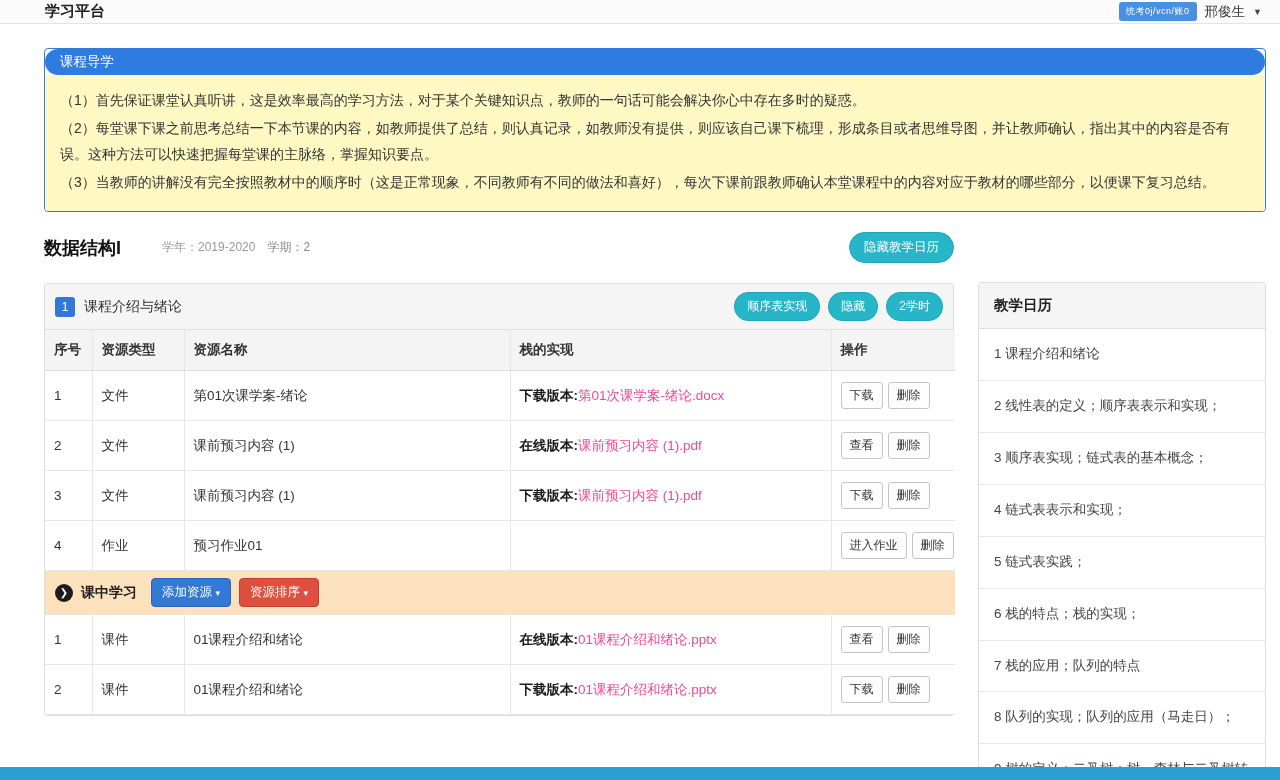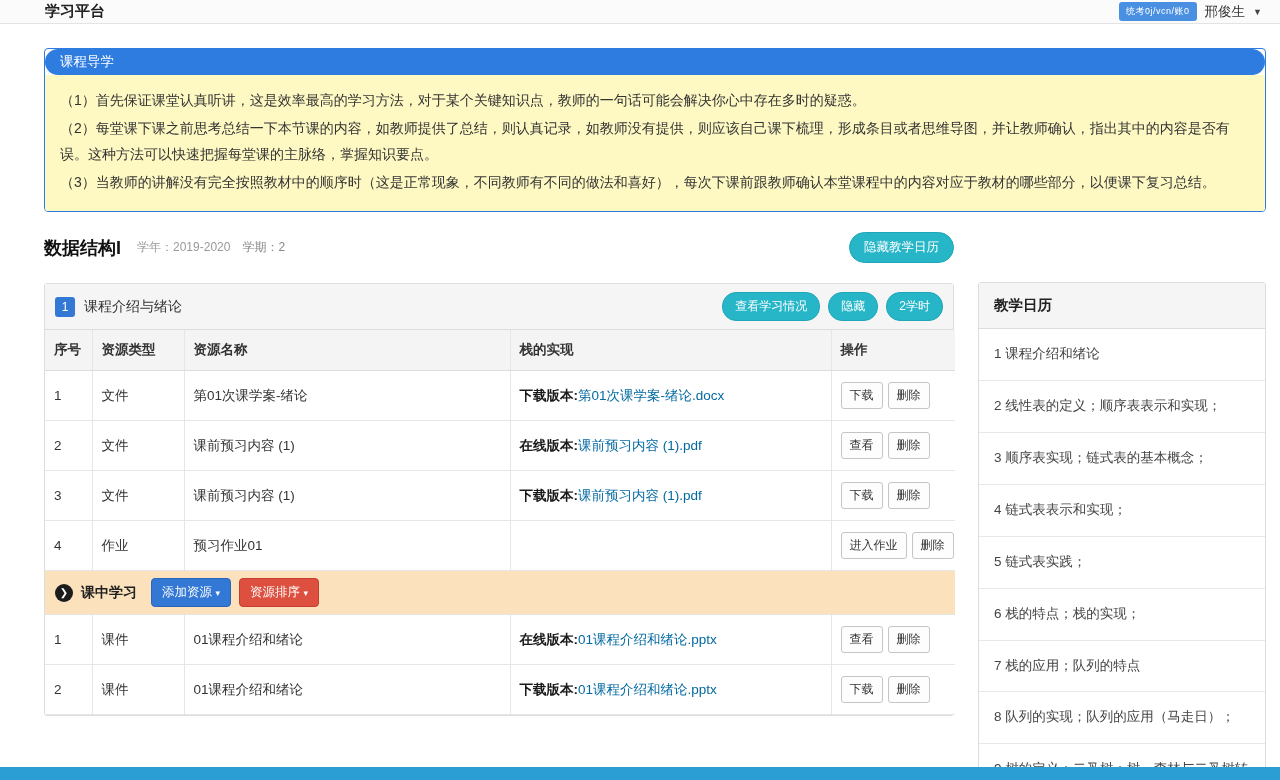--- a/index.html
+++ b/index.html
@@ -19,21 +19,21 @@
   
   .guide { border:1px solid #2e7ce0; border-radius:4px; overflow:hidden; }
   .guide-head { background:#2e7ce0; color:#ffffff; font-size:13.5px; padding:4px 15px;border-radius:15px; }
   .guide-body { background:#fef9c3; padding:10px 15px 14px; }
   .guide-body p { font-size:14px; color:#333; line-height:26px; margin:2px 0; }
   
   .main { display:flex; gap:24px; margin-top:20px; }
   .left-col { width:910px; flex:none; }
   .right-col { width:288px; flex:none; margin-top:50px; }
   
-  .course-row { display:flex; align-items:center; margin:0 0 20px; }
+  .course-row { display:flex; align-items:center; margin:0 0 20px;gap:25px; }
   .course-title { font-size:18px; font-weight:bold; color:#111; }
   .course-meta { margin-left:16px; font-size:12px; color:#999; }
   .course-meta b { color:#888; font-weight:normal; margin-left:12px; }
   .pill { background:#26b6c8; color:#fff; border:1px solid #1fa6b8; border-radius:16px;
           padding:6px 14px; font-size:12.5px; cursor:pointer; white-space:nowrap; }
   .course-row .pill { margin-left:auto; }
   
   .card { border:1px solid #ddd; border-radius:3px; background:#fff; }
   .sec-head { background:#f5f5f5; padding:8px 10px; display:flex; align-items:center;
               border-bottom:1px solid #ddd; }
@@ -56,21 +56,21 @@
   .band-ico { display:inline-flex; align-items:center; justify-content:center;
               width:18px; height:18px; border-radius:50%; background:#1c1c1c; color:#fff;
               font-size:10px; vertical-align:middle; cursor:pointer; }
   .band-title { font-size:14px; color:#222; font-weight:bold; margin-left:8px; vertical-align:middle; }
   .btn-blue,.btn-red { color:#fff; border-radius:4px; padding:5px 10px; font-size:12.5px;
                        cursor:pointer; vertical-align:middle; }
   .btn-blue { background:#3478d6; border:1px solid #2a66bd; margin-left:14px; }
   .btn-red  { background:#dd4f3e; border:1px solid #c43f30; margin-left:8px; }
   .caret { font-size:9px; }
   .intro b { font-weight:bold; color:#1a1a1a; }
-  .link { color:#0369a1; cursor:pointer; }
+  .link { color:#ec4899; cursor:pointer; }
   .act { background:#fdfdfd; border:1px solid #c5c5c5; border-radius:3px; padding:4px 8px;
          font-size:12px; color:#333; margin-right:5px; cursor:pointer; white-space:nowrap; }
   
   .calendar { border:1px solid #ddd; border-radius:3px; background:#fff; }
   .cal-head { background:#f5f5f5; padding:13px 15px; font-size:14.5px; font-weight:bold;
               color:#222; border-bottom:1px solid #ddd; }
   .calendar ul { list-style:none; }
   .calendar li { padding:15px 15px; font-size:13.5px; color:#444; line-height:1.55;
                  border-bottom:1px solid #e8e8e8; cursor:pointer; }
   
@@ -106,21 +106,21 @@
         <span class="course-title">数据结构I</span>
         <span class="course-meta"><span>学年：</span><span>2019-2020</span><b><span>学期：</span><span>2</span></b></span>
         <button class="pill">隐藏教学日历</button>
       </div>
 
       <div class="card">
         <div class="sec-head">
           <span class="idx">1</span>
           <span class="sec-title">课程介绍与绪论</span>
           <div class="sec-btns">
-            <button class="pill">查看学习情况</button>
+            <button class="pill">顺序表实现</button>
             <button class="pill">隐藏</button>
             <button class="pill">2学时</button>
           </div>
         </div>
         <table>
           <colgroup>
               <col class="c1">
               <col class="c2">
               <col class="c3">
               <col class="c4">

